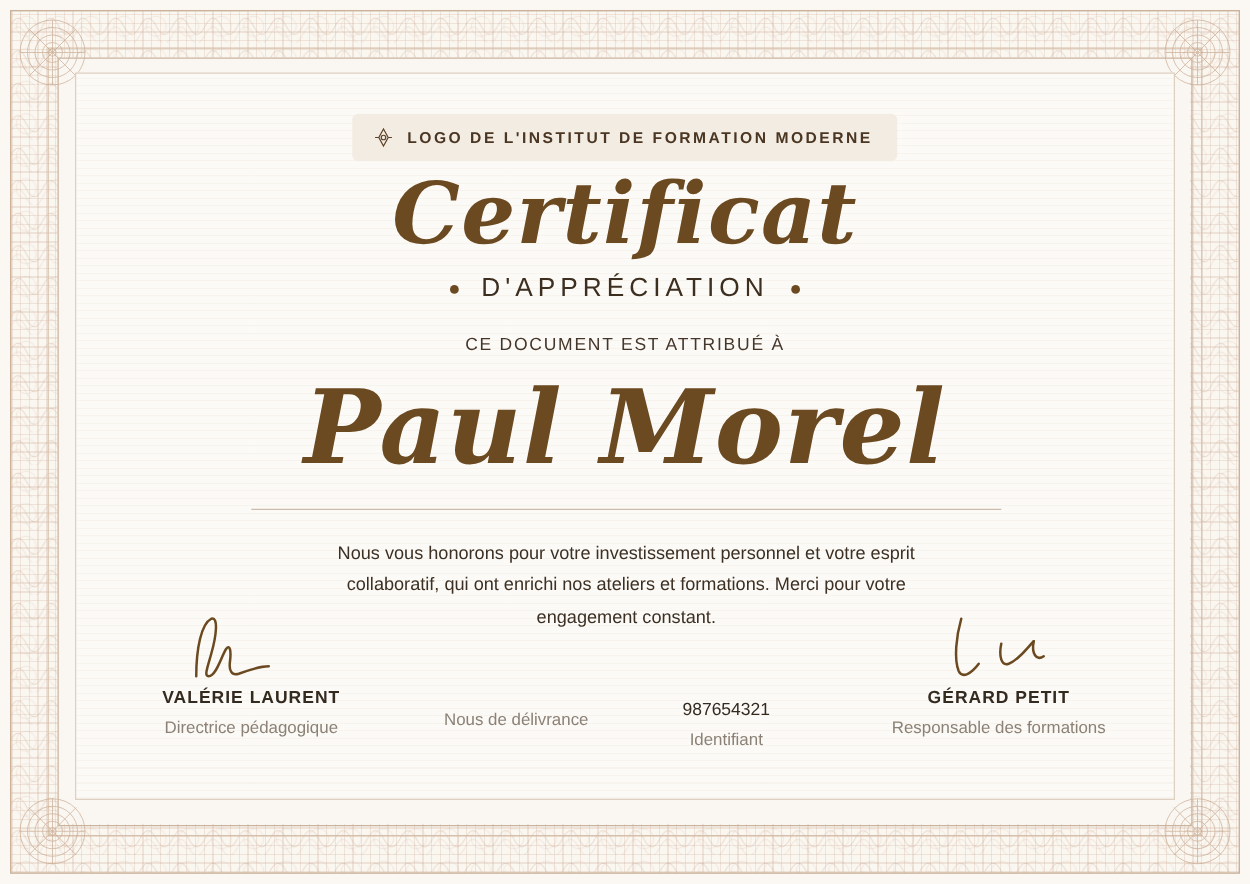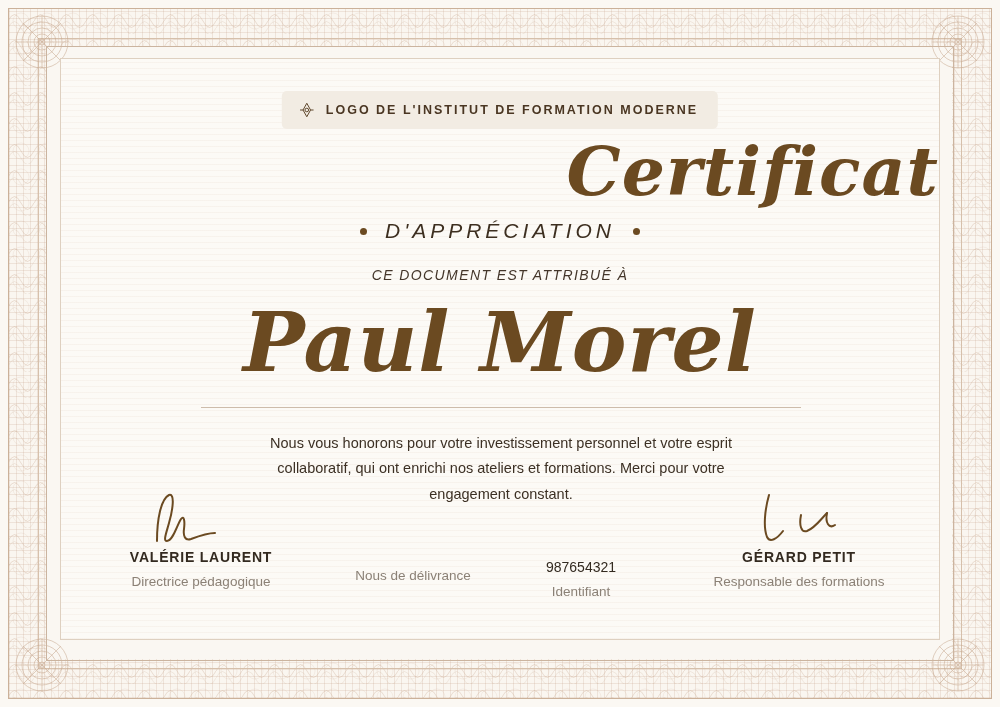--- a/index.html
+++ b/index.html
@@ -95,21 +95,21 @@
     letter-spacing: 2.0px;
     color: #4a3622;
     font-weight: 700;
   }
 
   
   .title-script {
     position: absolute;
     top: 78px;
     left: 0; right: 0;
-    text-align: right;
+    text-align: center;
     font-family: "DejaVu Serif", "Liberation Serif", serif;
     font-style: italic;
     font-weight: 700;
     font-size: 68px;
     line-height: 1;
     color: #6b4a21;
     letter-spacing: 1px;
   }
   .subtitle-row {
     position: absolute;
@@ -124,32 +124,30 @@
     width: 7px; height: 7px;
     border-radius: 50%;
     background: #6b4a21;
     display: block;
   }
   .subtitle-text {
     font-size: 21px;
     letter-spacing: 4px;
     color: #3d2f20;
     font-weight: 500;
-    font-style: italic;
   }
 
   .attrib-line {
     position: absolute;
     top: 208px;
     left: 0; right: 0;
     text-align: center;
     font-size: 14px;
     letter-spacing: 1.4px;
     color: #44362a;
-    font-style: italic;
   }
 
   .recipient {
     position: absolute;
     top: 236px;
     left: 0; right: 0;
     text-align: center;
     font-family: "DejaVu Serif", "Liberation Serif", serif;
     font-style: italic;
     font-weight: 700;

